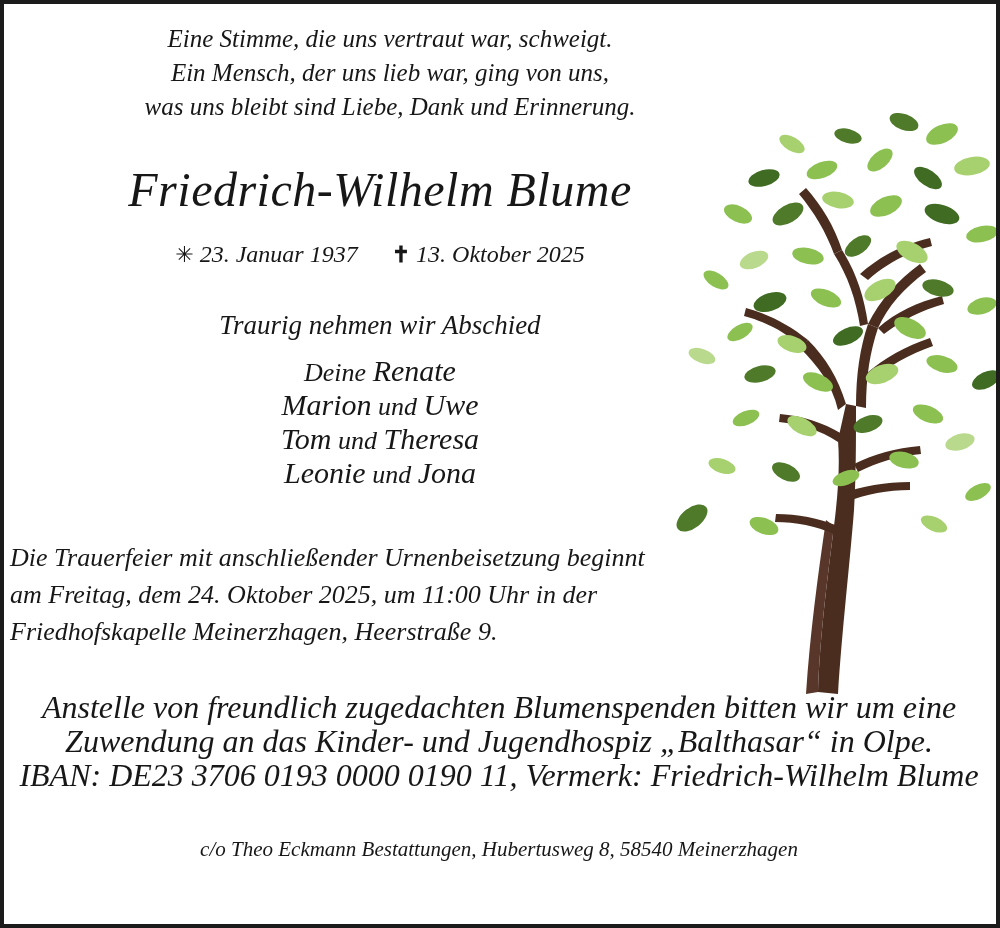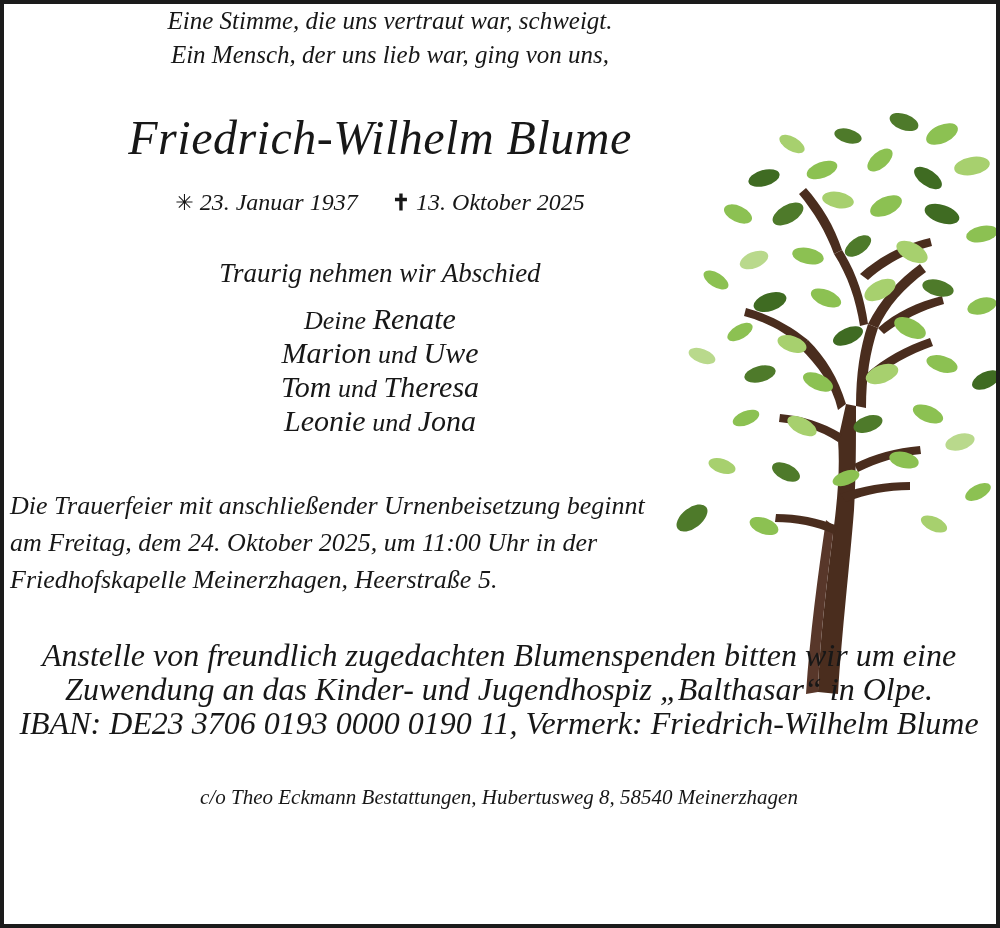--- a/index.html
+++ b/index.html
@@ -23,20 +23,21 @@
     z-index: 3;
     width: 100%;
     height: 100%;
     box-sizing: border-box;
   }
   .verse {
     text-align: center;
     font-style: italic;
     font-size: 25px;
     line-height: 34px;
+    padding-top: 18px;
     width: 760px;
     margin-left: 6px;
   }
   .verse div { white-space: nowrap; }
 
   .name {
     text-align: center;
     font-style: italic;
     font-size: 48px;
     letter-spacing: 0.5px;
@@ -191,20 +192,21 @@
       <ellipse cx="50" cy="444" rx="18" ry="10" fill="#4e7a2a" transform="rotate(-38 50 444)"></ellipse>
       <ellipse cx="292" cy="450" rx="14" ry="7" fill="#a7d06e" transform="rotate(24 292 450)"></ellipse>
     </g>
   </svg>
 
   <div class="content">
 
     <div class="verse">
       <div>Eine Stimme, die uns vertraut war, schweigt.</div>
       <div>Ein Mensch, der uns lieb war, ging von uns,</div>
+      <div>was uns bleibt sind Liebe, Dank und Erinnerung.</div>
     </div>
 
     <div class="name">Friedrich-Wilhelm Blume</div>
 
     <div class="dates">
       <span class="sym">✳</span>
       <span>23. Januar 1937</span>
       <span class="gap"></span>
       <span class="cross">✝</span>
       <span>13. Oktober 2025</span>
@@ -222,21 +224,21 @@
         <span>Tom</span><span class="und"> und </span><span>Theresa</span>
       </div>
       <div class="member">
         <span>Leonie</span><span class="und"> und </span><span>Jona</span>
       </div>
     </div>
 
     <div class="ceremony">
       <div>Die Trauerfeier mit anschließender Urnenbeisetzung beginnt</div>
       <div>am Freitag, dem 24. Oktober 2025, um 11:00 Uhr in der</div>
-      <div>Friedhofskapelle Meinerzhagen, Heerstraße 5.</div>
+      <div>Friedhofskapelle Meinerzhagen, Heerstraße 9.</div>
     </div>
 
     <div class="donation">
       <div>Anstelle von freundlich zugedachten Blumenspenden bitten wir um eine</div>
       <div>Zuwendung an das Kinder- und Jugendhospiz „Balthasar“ in Olpe.</div>
       <div>IBAN: DE23 3706 0193 0000 0190 11, Vermerk: Friedrich-Wilhelm Blume</div>
     </div>
 
     <div class="condolence">
       <div>c/o Theo Eckmann Bestattungen, Hubertusweg 8, 58540 Meinerzhagen</div>

